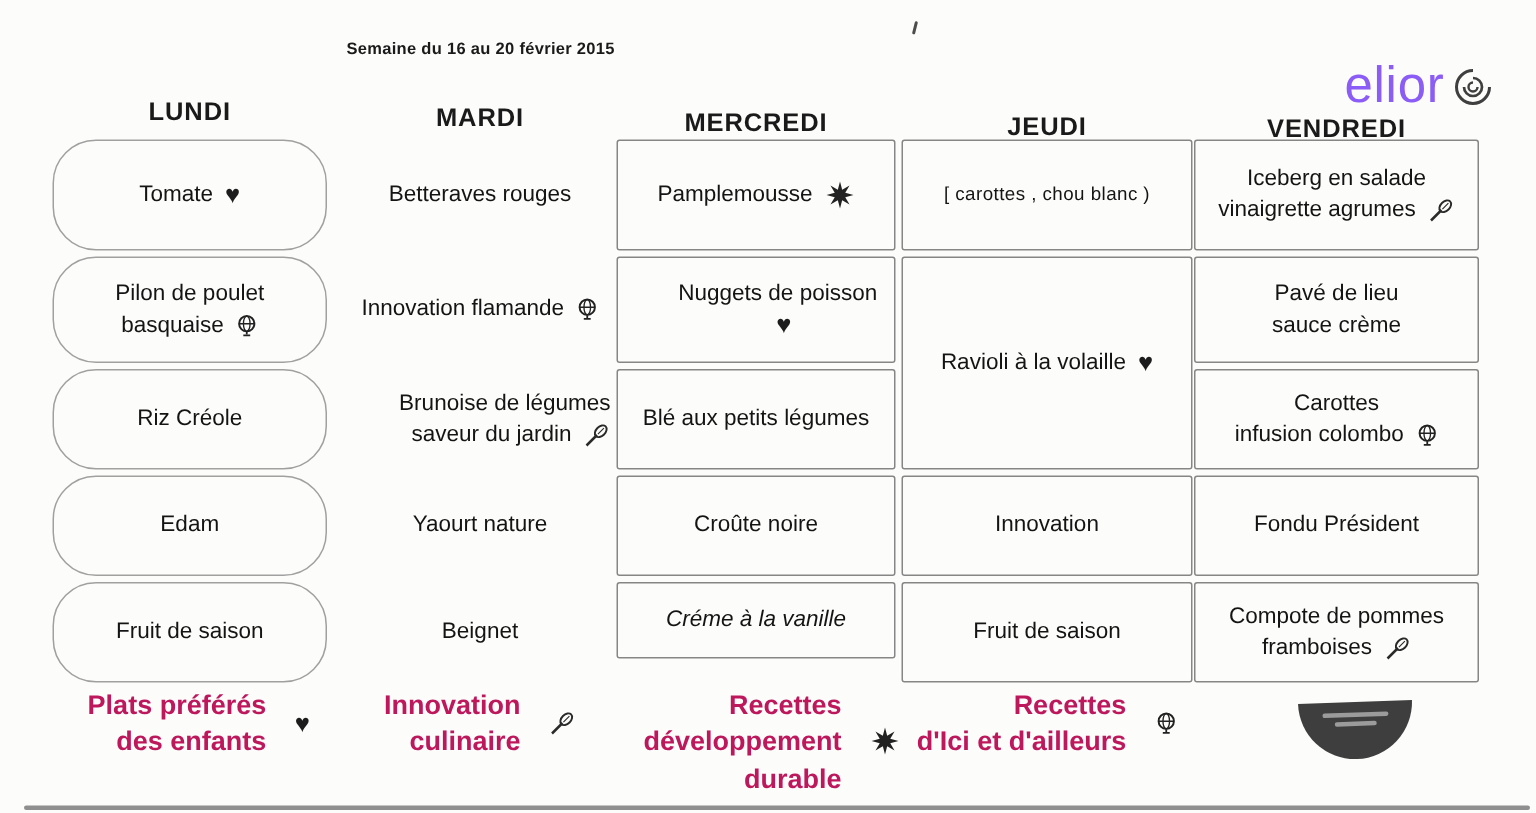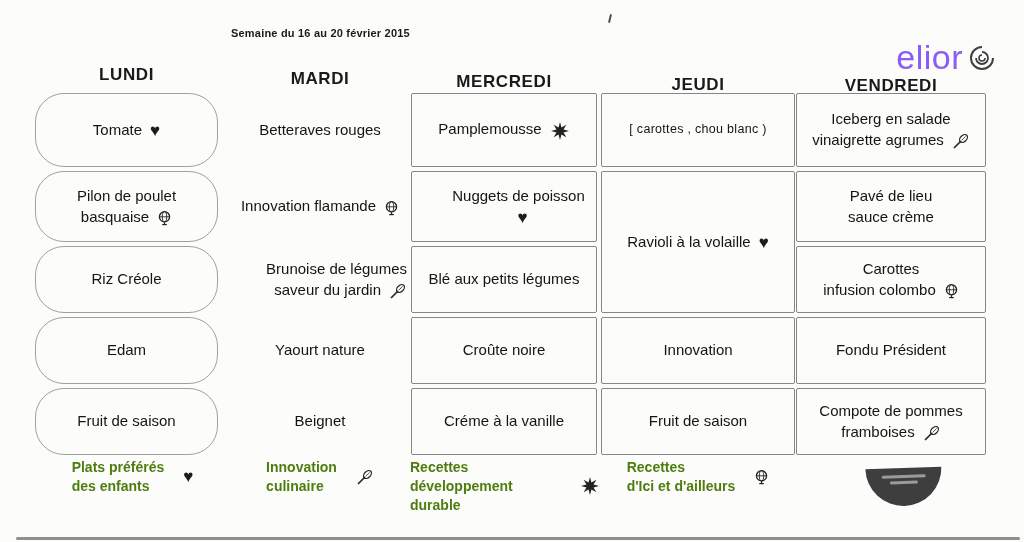--- a/index.html
+++ b/index.html
@@ -52,21 +52,21 @@
   .icon svg{ display:inline-block; vertical-align:middle; }
 
   .legend-item{
     position:absolute; top:458px;
     display:flex; align-items:center; justify-content:center; gap:11px;
   }
   .legend-0{ left:40px; width:185px; }
   .legend-1{ left:235px; width:170px; }
   .legend-2{ left:410px; width:190px; }
   .legend-3{ left:608px; width:180px; }
-  .legend-text{ font-weight:bold; font-size:14px; line-height:1.35; text-align:left; color:#4d7c0f; }
+  .legend-text{ font-weight:bold; font-size:18px; line-height:1.35; text-align:right; color:#be185d; }
 
   .stamp{
     position:absolute; left:866px; top:468px; width:76px; height:38px;
     background:#3e3e3e; border-bottom-left-radius:38px; border-bottom-right-radius:38px;
     display:flex; flex-direction:column; align-items:center; justify-content:flex-start;
     gap:3px; padding-top:7px; box-sizing:border-box; transform:rotate(-2deg);
   }
   .stamp-mark{ background:#ababab; border-radius:2px; opacity:.85; }
   .stamp-mark.m1{ width:44px; height:3px; }
   .stamp-mark.m2{ width:28px; height:3px; }
@@ -162,21 +162,21 @@
         </div>
         <div class="cell" style="height: 71px; padding-left: 35px;">
           <div class="line"><span>Nuggets de poisson</span><span class="icon icon-heart">♥</span></div>
         </div>
         <div class="cell" style="height: 67px;">
           <div class="line"><span>Blé aux petits légumes</span></div>
         </div>
         <div class="cell" style="height: 67px; align-items: center;">
           <div class="line"><span>Croûte noire</span></div>
         </div>
-        <div class="cell" style="height: 67px;">
+        <div class="cell" style="height: 51px; font-style: italic;">
           <div class="line"><span>Créme  à la vanille</span></div>
         </div>
       </div>
       <div class="column col-jeudi">
         <div class="day">JEUDI</div>
         <div class="cell" style="height: 74px;">
           <div class="line subline"><span>[  carottes , chou blanc  )</span></div>
         </div>
         <div class="cell" style="height: 142px;">
           <div class="line"><span>Ravioli à la volaille</span><span class="icon icon-heart">♥</span></div>

